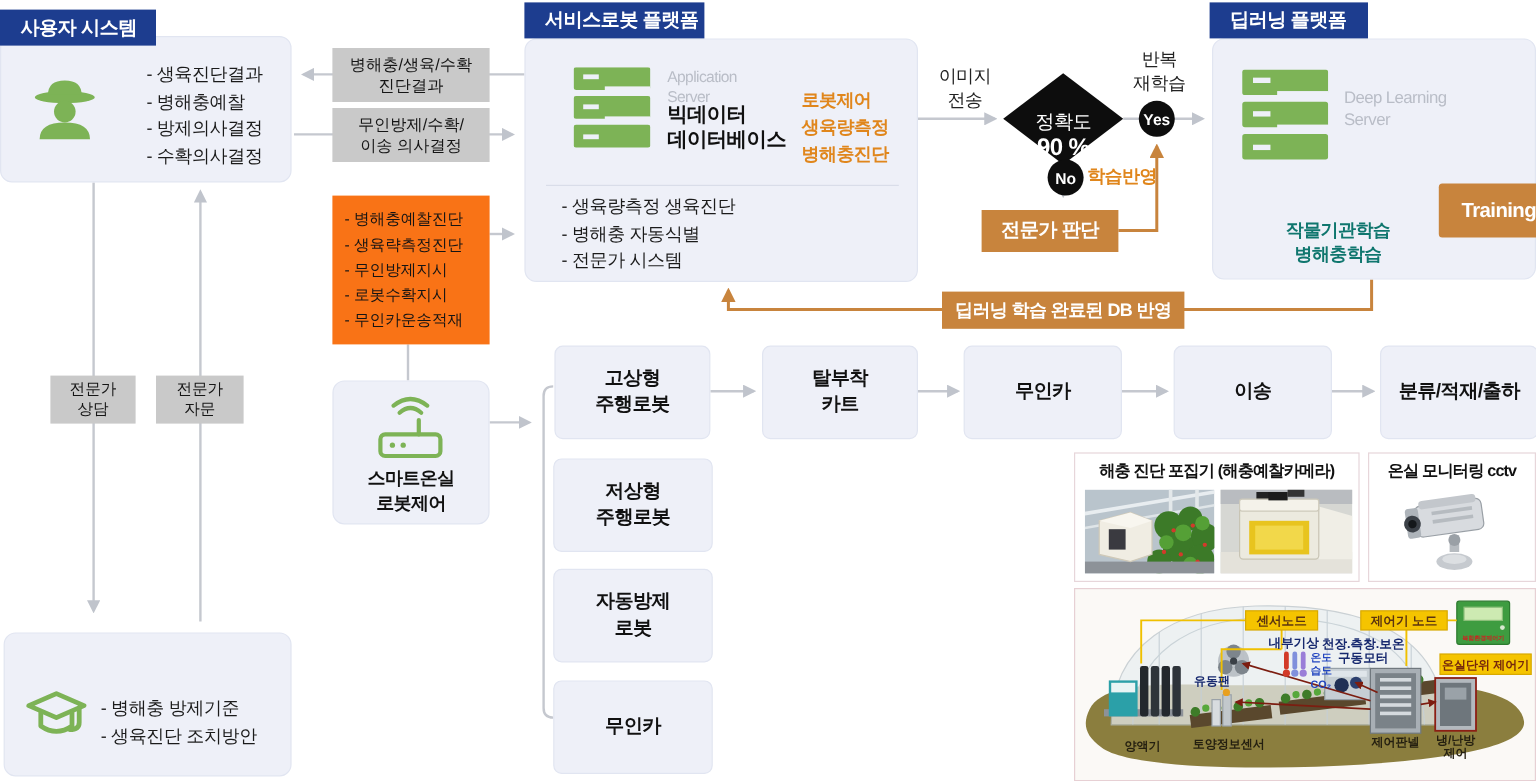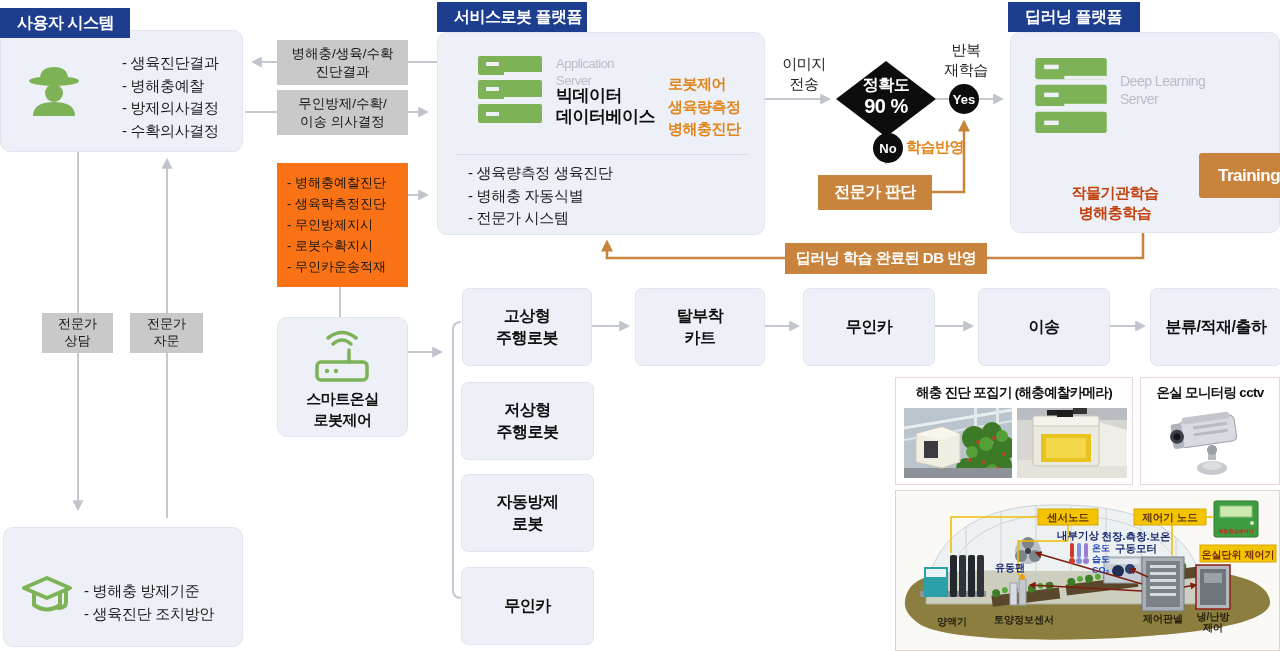--- a/index.html
+++ b/index.html
@@ -164,21 +164,21 @@
 
   <div class="flowbox" style="left:461px;top:382px;width:131px;height:76px;">저상형
 주행로봇</div>
   <div class="flowbox" style="left:461px;top:474px;width:131px;height:76px;">자동방제
 로봇</div>
   <div class="flowbox" style="left:461px;top:567px;width:131px;height:76px;">무인카</div>
 
   <div class="lbl pre" style="left:777px;top:54px;width:54px;text-align:center;font-size:15px;color:#222;line-height:1.35;">이미지
 전송</div>
   <div class="lbl" style="left:841px;top:75px;width:90px;text-align:center;color:#fff;">
-    <div style="font-size:16px;font-weight:700;">정확도</div>
+    <div style="font-size:16px;font-weight:400;margin-top:17px;">정확도</div>
     <div style="font-size:20px;font-weight:700;line-height:1.05;">90 %</div>
   </div>
   <div class="lbl pre" style="left:938px;top:40px;width:56px;text-align:center;font-size:15px;color:#222;line-height:1.35;">반복
 재학습</div>
   <div class="lbl" style="left:906px;top:138px;font-size:15px;font-weight:700;color:#e0861c;">학습반영</div>
   <div class="obox" style="left:785px;top:243px;width:202px;height:31px;font-size:15px;">딥러닝 학습 완료된 DB 반영</div>
   <div class="obox" style="left:818px;top:175px;width:114px;height:35px;font-size:16px;">전문가 판단</div>
 
   <div class="hdr" style="left:1008px;top:2px;width:132px;">딥러닝 플랫폼</div>
   <div class="panel" style="left:1010px;top:32px;width:270px;height:201px;"></div>
@@ -192,21 +192,21 @@
       <rect x="8" y="6" width="13" height="4"></rect>
       <rect x="8" y="31" width="13" height="4"></rect>
       <rect x="8" y="56" width="13" height="4"></rect>
       <rect x="26" y="16" width="38" height="3"></rect>
       <rect x="26" y="41" width="38" height="3"></rect>
     </g>
   </svg>
   <div class="lbl pre" style="left:1120px;top:72px;font-size:14px;color:#b9bdc7;line-height:1.3;">Deep Learning
 Server</div>
   <div class="obox" style="left:1163px;top:153px;width:100px;height:45px;font-size:17px;border-radius:3px;margin-left:36px;">Training</div>
-  <div class="lbl pre" style="left:1062px;top:183px;width:106px;text-align:center;font-size:15px;font-weight:700;color:#c2410c;line-height:1.35;">작물기관학습
+  <div class="lbl pre" style="left:1062px;top:183px;width:106px;text-align:center;font-size:15px;font-weight:700;color:#0f766e;line-height:1.35;">작물기관학습
 병해충학습</div>
 
   <div class="panel" style="left:3px;top:527px;width:240px;height:120px;"></div>
   <svg class="icon" style="left:20px;top:570px;" width="54" height="54" viewBox="0 0 54 54">
     <g stroke="#7db356" stroke-width="4" fill="none" stroke-linejoin="round" stroke-linecap="round">
       <polygon points="27,8 50,18 27,28 4,18"></polygon>
       <path d="M14,24 V35 Q27,44 40,35 V24"></path>
       <path d="M46,20 V32 Q46,38 38,38"></path>
     </g>
   </svg>

